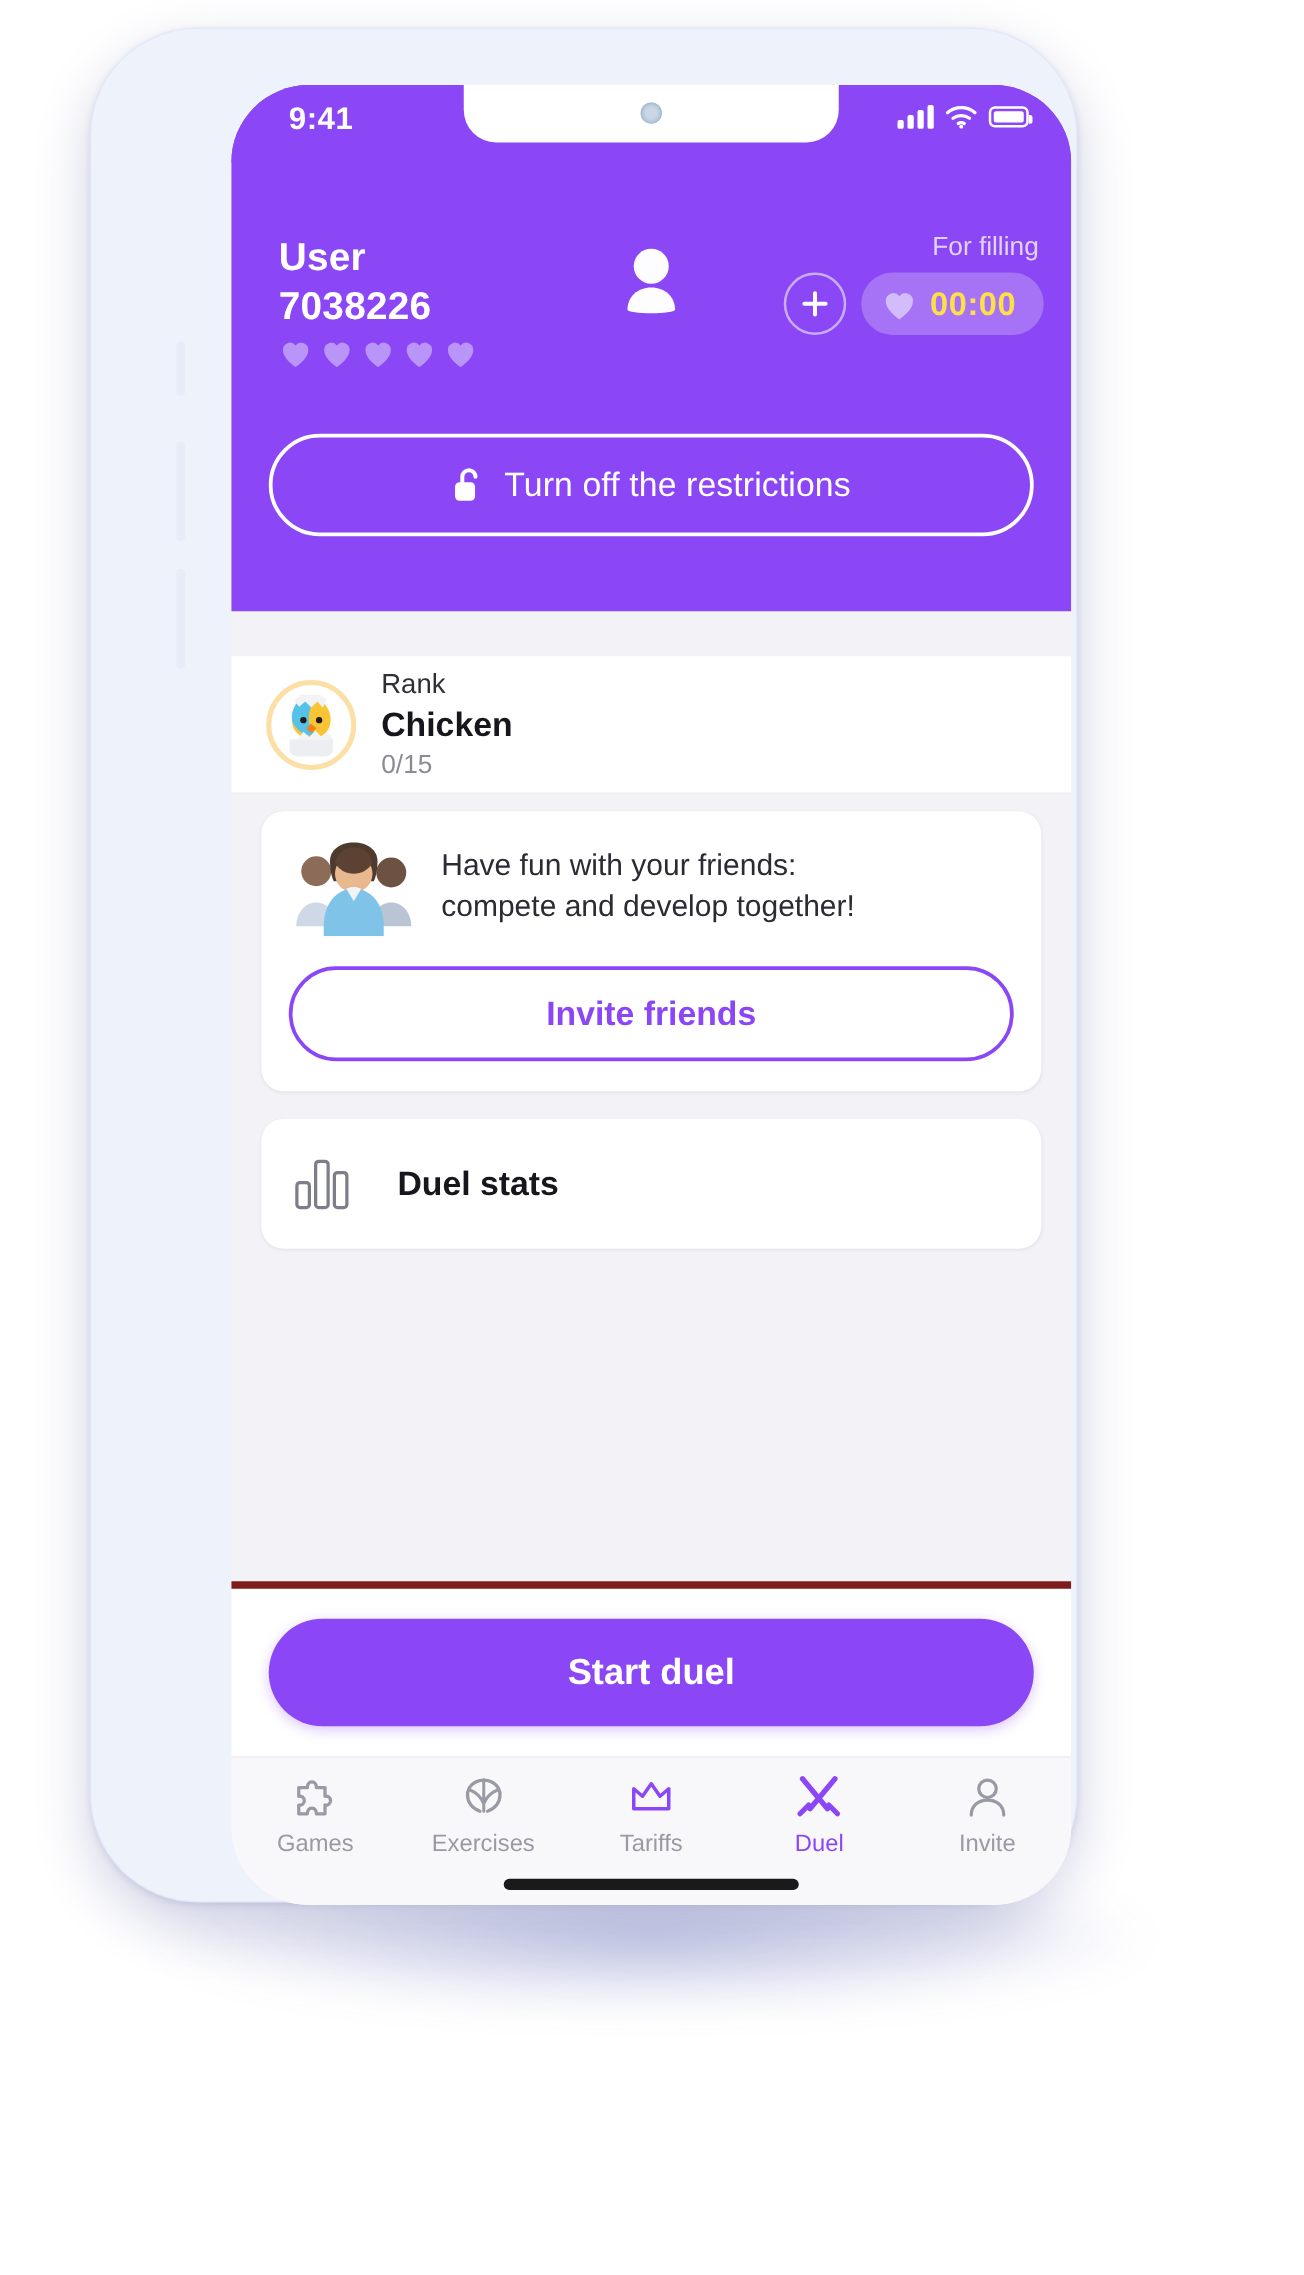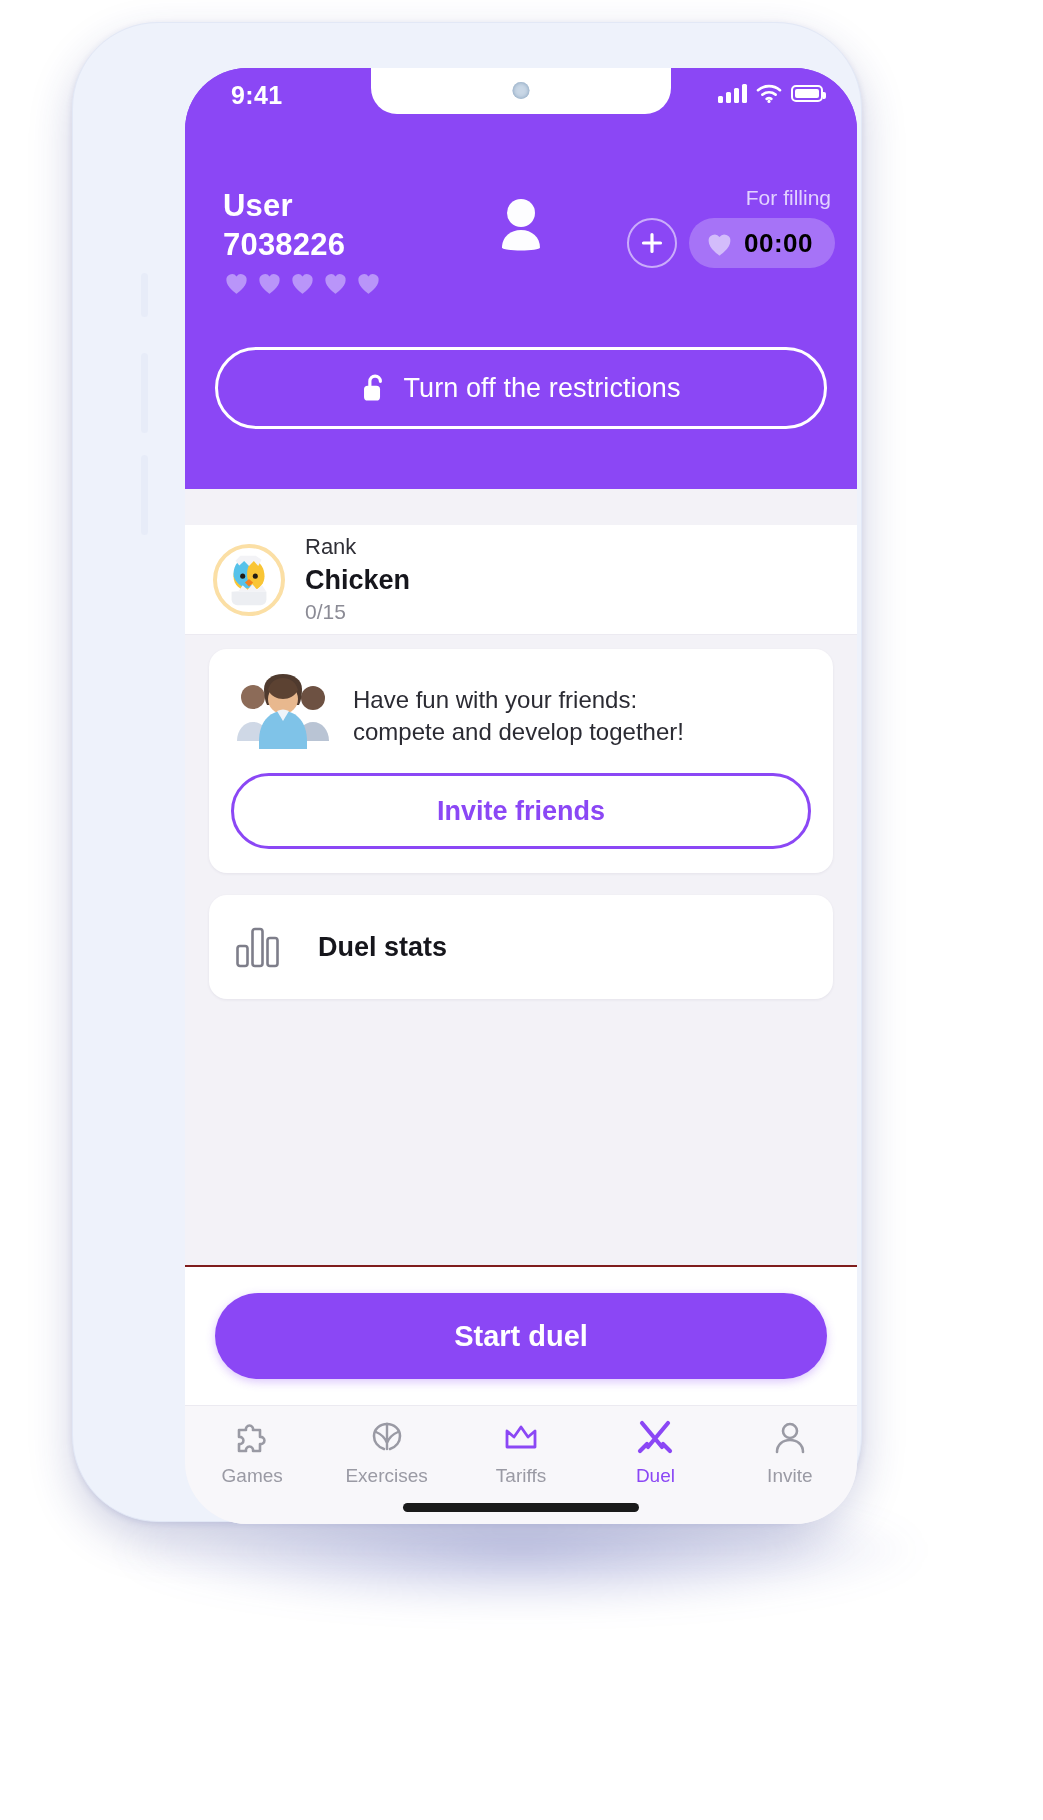--- a/index.html
+++ b/index.html
@@ -159,21 +159,21 @@
   }
   .plus-btn svg { width: 24px; height: 24px; }
   .timer-pill {
     height: 50px; border-radius: 26px;
     background: rgba(255,255,255,0.24);
     display: flex; align-items: center; gap: 10px;
     padding: 0 22px 0 16px;
   }
   .timer-pill .heart-md { width: 29px; height: 27px; }
   .timer-text {
-    color: #000000; font-size: 26px; font-weight: 700; letter-spacing: 0.5px;
+    color: #fde047; font-size: 26px; font-weight: 700; letter-spacing: 0.5px;
   }
 
   .restrict-btn {
     position: absolute;
     left: 30px; top: 279px;
     width: 612px; height: 82px;
     border-radius: 41px;
     border: 3px solid #ffffff;
     background: transparent;
     display: flex; align-items: center; justify-content: center; gap: 14px;
@@ -215,21 +215,21 @@
   .rank-progress { font-size: 21px; color: #8b8b95; line-height: 1.3; }
 
   .cards-area { padding: 14px 24px 0 24px; }
 
   .friends-card {
     background: #ffffff;
     border-radius: 18px;
     padding: 22px 22px 24px 22px;
     box-shadow: 0 1px 3px rgba(60,50,90,0.08);
   }
-  .friends-top { display: flex; align-items: flex-end; gap: 18px; }
+  .friends-top { display: flex; align-items: center; gap: 18px; }
   .friends-illustration { width: 104px; height: 78px; flex: 0 0 auto; }
   .friends-text {
     font-size: 24px; color: #2b2b33; line-height: 1.36;
   }
   .invite-btn {
     margin-top: 24px;
     width: 100%; height: 76px;
     border-radius: 38px;
     border: 3px solid #8b47f5;
     background: #ffffff;
@@ -254,21 +254,21 @@
   .duel-stats-label {
     margin-left: 37px;
     font-size: 27px; font-weight: 700; color: #16161c;
   }
 
   
   .footer-cta {
     position: absolute; left: 0; top: 1197px;
     width: 672px; height: 140px;
     background: #ffffff;
-    border-top: 2px solid #7f1d1d;
+    border-top: 6px solid #7f1d1d;
     display: flex; align-items: center; justify-content: center;
     z-index: 3;
   }
   .start-duel-btn {
     width: 612px; height: 86px;
     border-radius: 43px;
     background: #8b47f5;
     color: #ffffff;
     border: none;
     font-size: 29px; font-weight: 700;

